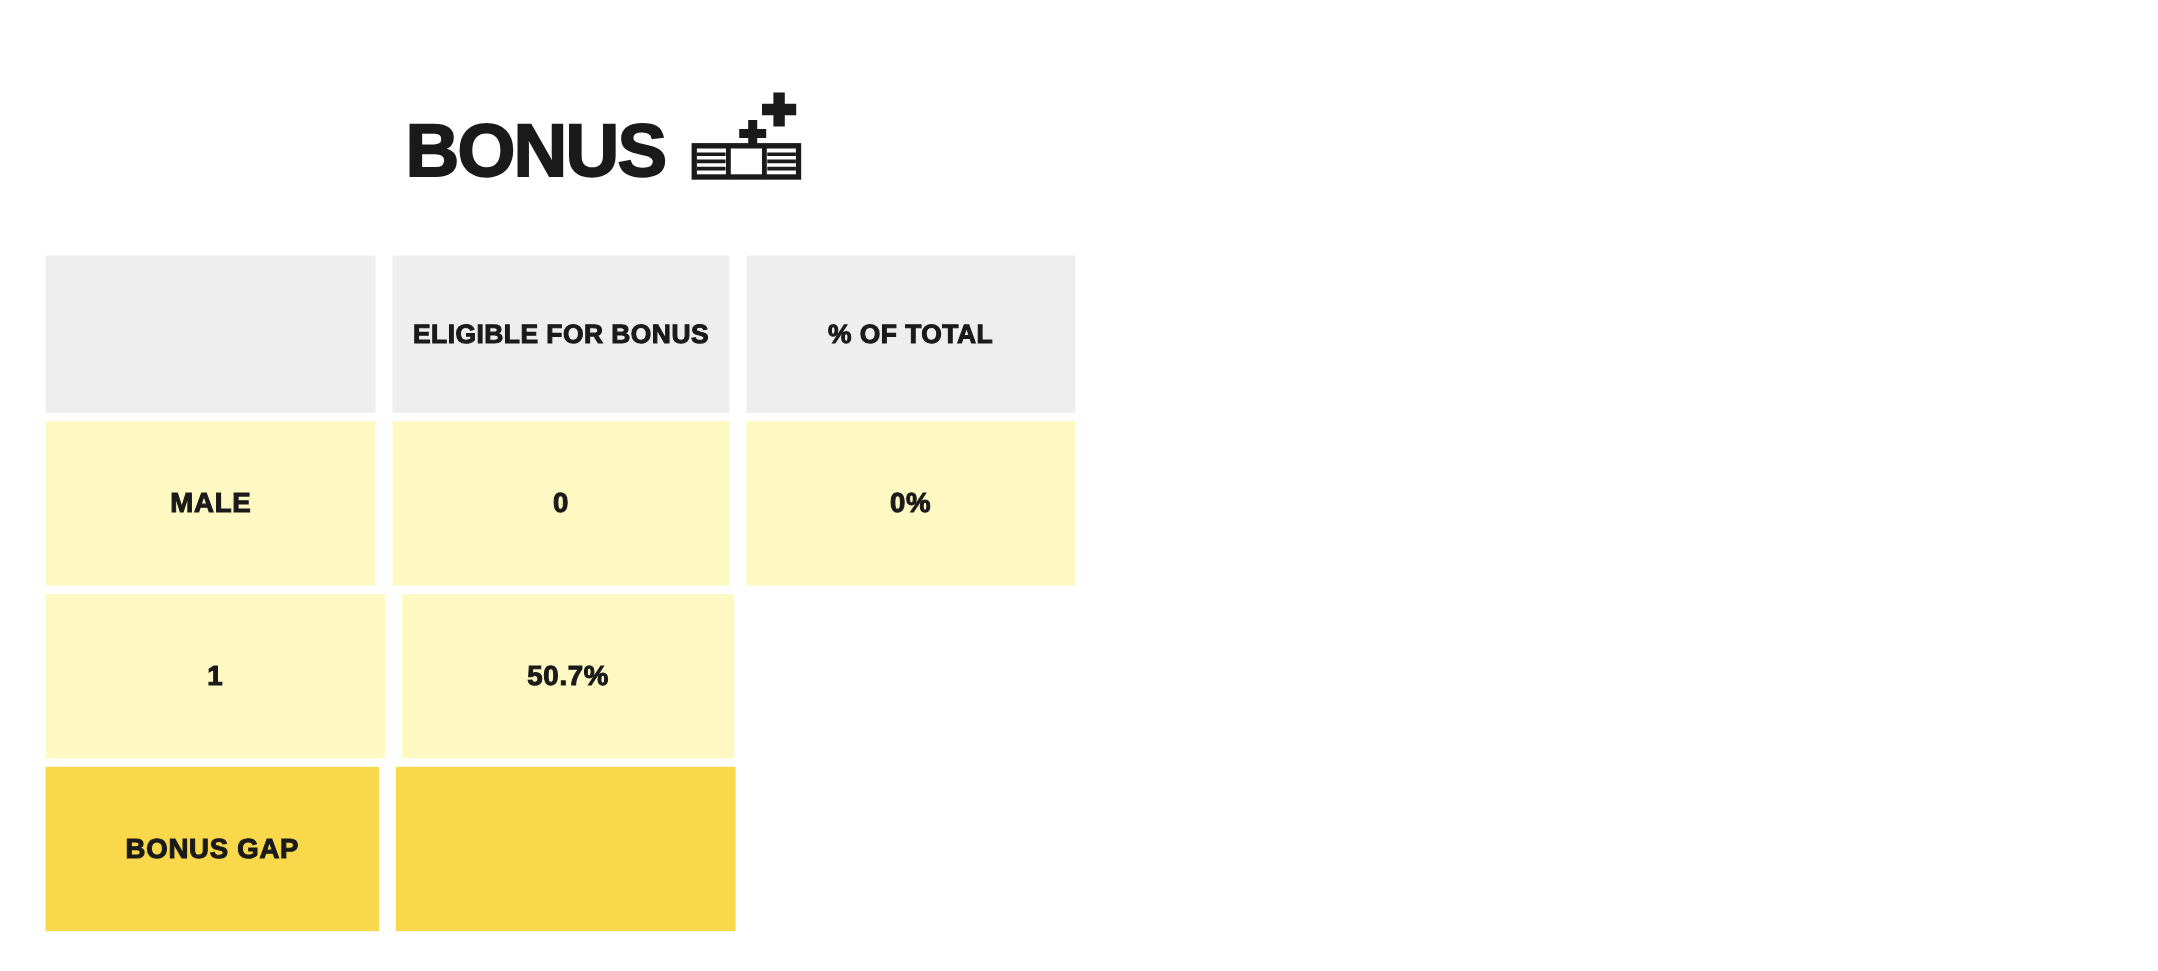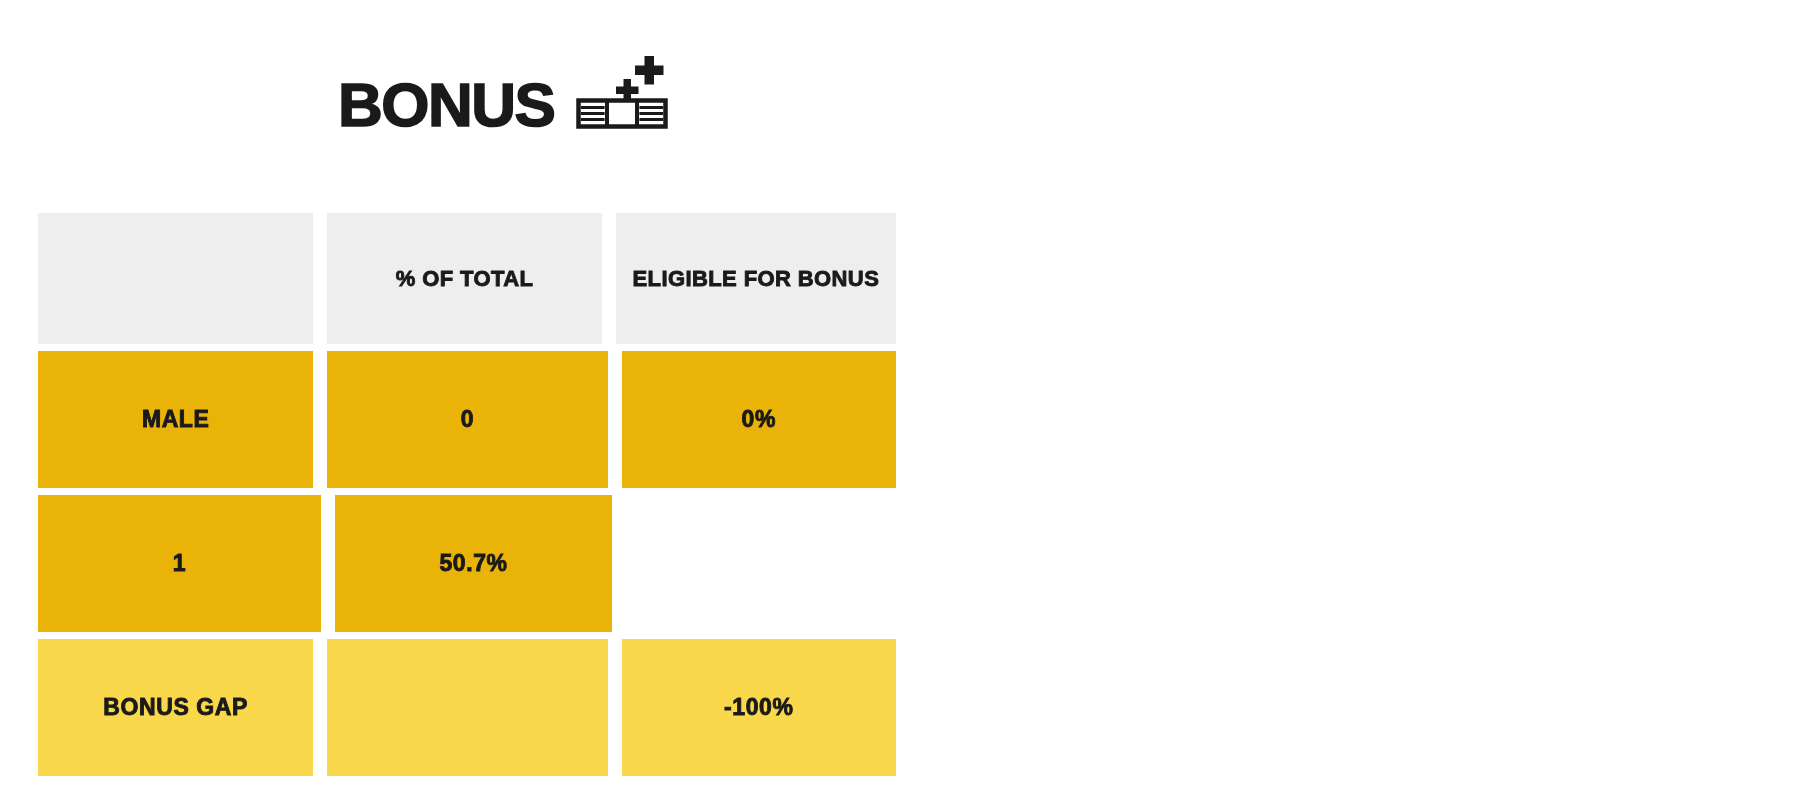--- a/index.html
+++ b/index.html
@@ -20,21 +20,21 @@
     top: 0;
     left: 0;
     width: 1798px;
     height: 809px;
   }
 
   
   .title-block {
     position: absolute;
     left: 338px;
-    top: 56px;
+    top: 78px;
     display: flex;
     align-items: flex-end;
     gap: 22px;
     height: 80px;
   }
 
   .title-text {
     font-family: "Liberation Sans", sans-serif;
     font-weight: 700;
     font-size: 62px;
@@ -91,21 +91,21 @@
     line-height: 1.45;
     letter-spacing: 0.4px;
   }
 
   .row-data .cell {
     height: 137px;
     font-size: 23px;
     letter-spacing: 0.6px;
   }
 
-  .tone-green  { background: #eab308; }
+  .tone-green  { background: #fef9c3; }
   .tone-yellow { background: #fad84b; }
   .tone-gray   { background: #eeeeee; }
 </style>
 </head>
 <body>
 
 <div id="page-root">
 
   <div class="title-block">
     <span class="title-text">BONUS</span>
@@ -130,35 +130,34 @@
         <line x1="63.4" y1="61.5" x2="87.2" y2="61.5" stroke="#1a1a1a" stroke-width="3"></line>
         <line x1="63.4" y1="67.5" x2="87.2" y2="67.5" stroke="#1a1a1a" stroke-width="3"></line>
       </svg>
     </span>
   </div>
 
   <div class="table">
 
     <div class="row row-header">
       <div class="cell tone-gray col-label"></div>
+      <div class="cell tone-gray col-metric">ELIGIBLE FOR BONUS</div>
       <div class="cell tone-gray col-pct">% OF TOTAL</div>
-      <div class="cell tone-gray col-metric">ELIGIBLE FOR BONUS</div>
     </div>
 
     <div class="row row-data">
       <div class="cell tone-green col-label">MALE</div>
       <div class="cell tone-green col-metric">0</div>
       <div class="cell tone-green col-pct">0%</div>
     </div>
 
     <div class="row row-data">
       <div class="cell tone-green col-metric">1</div>
       <div class="cell tone-green col-pct">50.7%</div>
     </div>
 
     <div class="row row-data">
       <div class="cell tone-yellow col-label">BONUS GAP</div>
       <div class="cell tone-yellow col-metric"></div>
-      <div class="cell tone-yellow col-pct">-100%</div>
     </div>
 
   </div>
 </div>
 
 </body></html>

